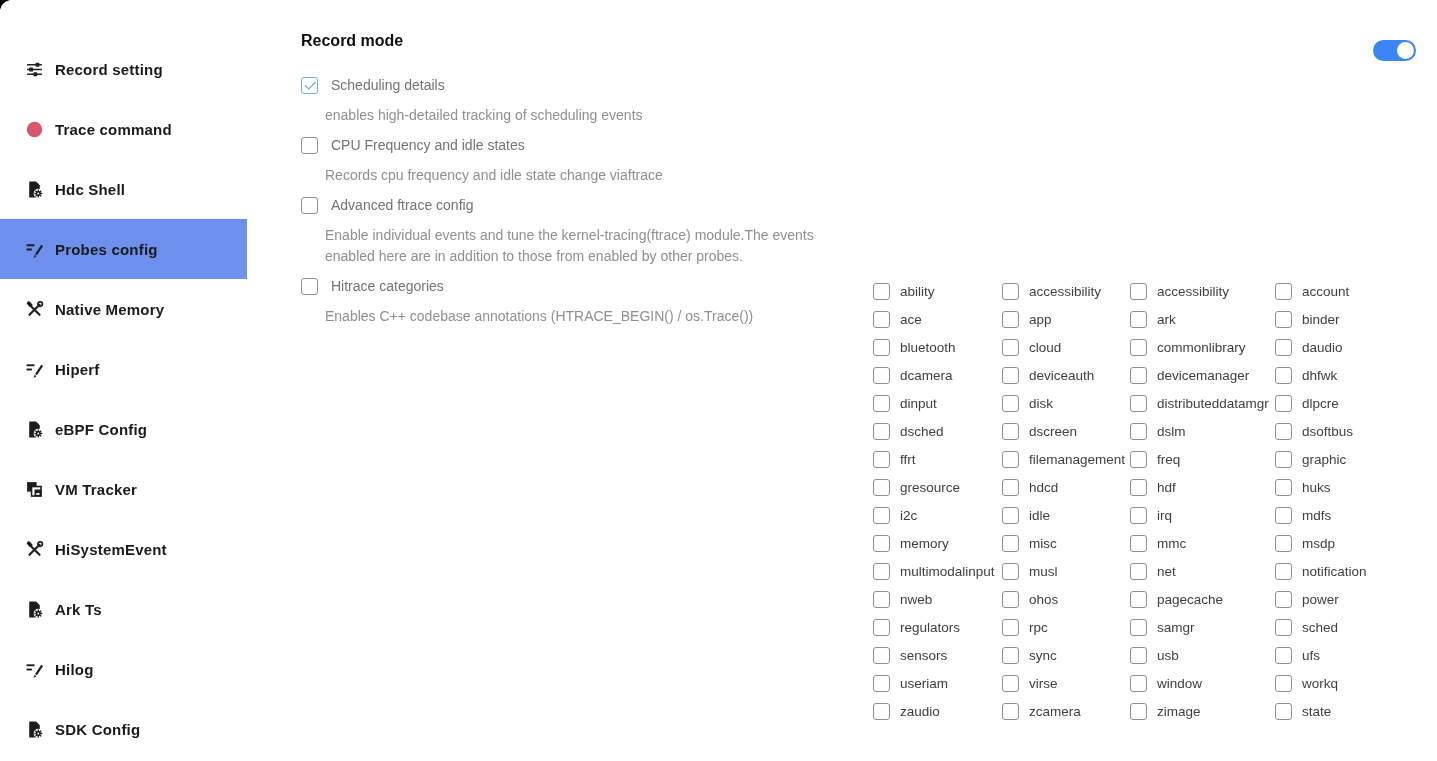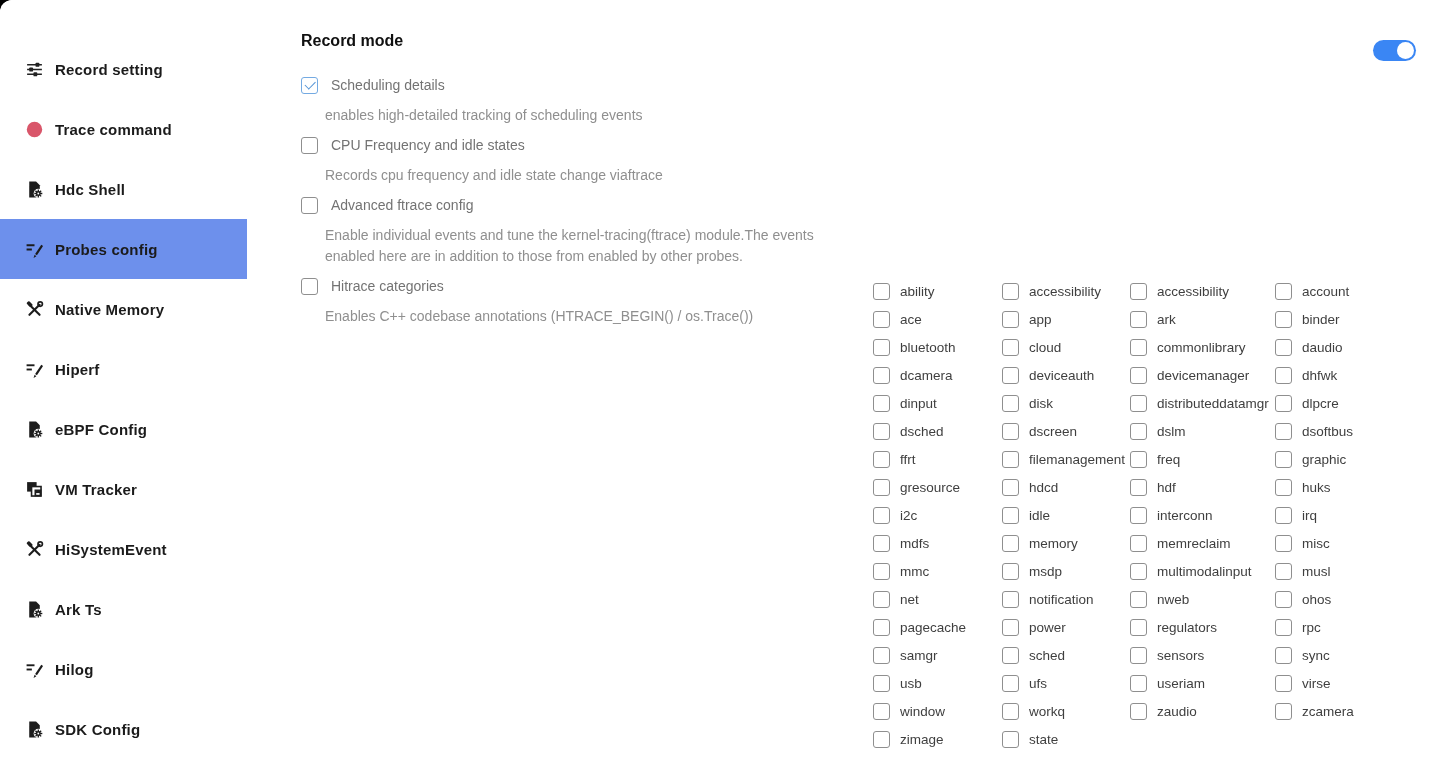--- a/index.html
+++ b/index.html
@@ -380,40 +380,32 @@
         <label class="cat-cell">
           <span class="cb"></span>
           <span class="cat-label">i2c</span>
         </label>
         <label class="cat-cell">
           <span class="cb"></span>
           <span class="cat-label">idle</span>
         </label>
         <label class="cat-cell">
           <span class="cb"></span>
-          <span class="cat-label">interconn</span>
-        </label>
-        <label class="cat-cell">
-          <span class="cb"></span>
           <span class="cat-label">irq</span>
         </label>
         <label class="cat-cell">
           <span class="cb"></span>
           <span class="cat-label">mdfs</span>
         </label>
         <label class="cat-cell">
           <span class="cb"></span>
           <span class="cat-label">memory</span>
         </label>
         <label class="cat-cell">
           <span class="cb"></span>
-          <span class="cat-label">memreclaim</span>
-        </label>
-        <label class="cat-cell">
-          <span class="cb"></span>
           <span class="cat-label">misc</span>
         </label>
         <label class="cat-cell">
           <span class="cb"></span>
           <span class="cat-label">mmc</span>
         </label>
         <label class="cat-cell">
           <span class="cb"></span>
           <span class="cat-label">msdp</span>
         </label>

